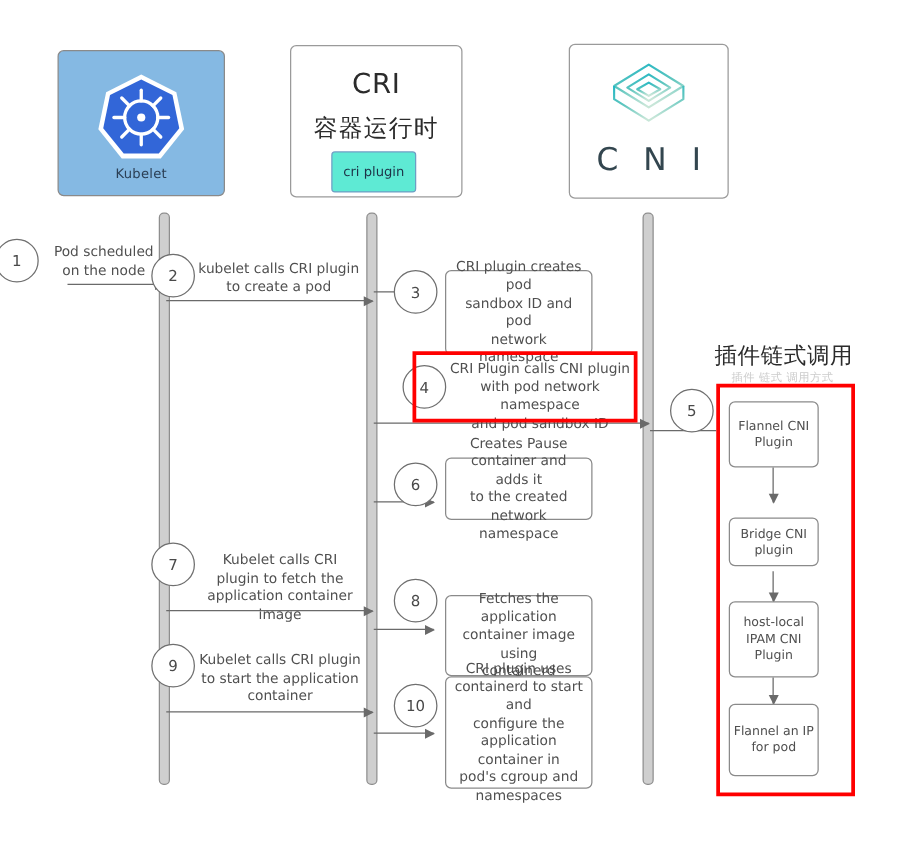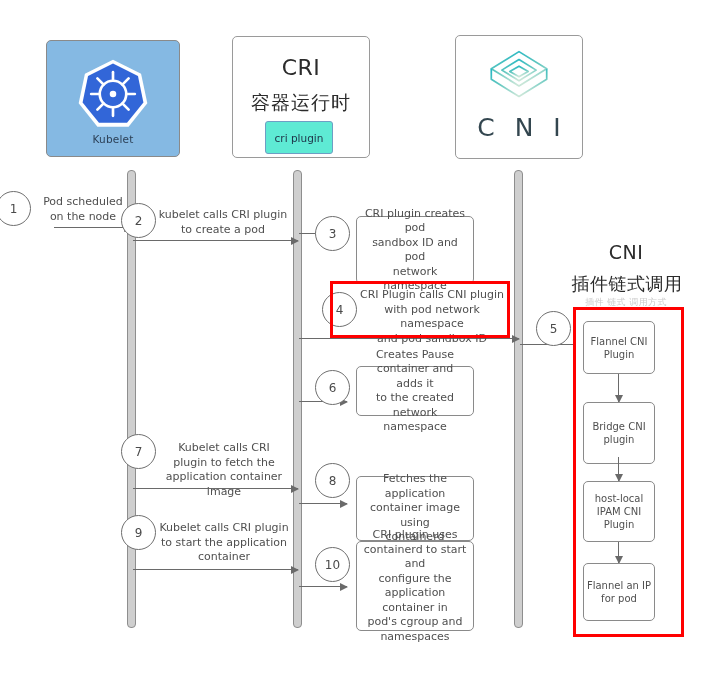--- a/index.html
+++ b/index.html
@@ -308,30 +308,29 @@
   <div class="redbox redbox-step4"></div>
   <div class="step" style="left:322px;top:292px;">4</div>
   <div class="alabel" style="left:352px;top:288px;width:160px;white-space:pre-line;">CRI Plugin calls CNI plugin
 with pod network namespace
 and pod sandbox ID</div>
   <div class="arrow" style="left:299px;top:338px;width:220px;"></div>
 
   <div class="step" style="left:536px;top:311px;">5</div>
   <div class="arrow" style="left:520px;top:344px;width:62px;"></div>
 
-  <div class="chain-title">CNI</div>
   <div class="chain-sub">插件链式调用</div>
   <div class="chain-ghost">插件 链式 调用方式</div>
   <div class="chain-panel"></div>
 
   <div class="chain-box" style="top:321px;height:53px;white-space:pre-line;">Flannel CNI
 Plugin</div>
   <div class="vconn" style="top:374px;height:28px;"></div>
 
-  <div class="chain-box" style="top:402px;height:62px;white-space:pre-line;">Bridge CNI
+  <div class="chain-box" style="top:414px;height:39px;white-space:pre-line;">Bridge CNI
 plugin</div>
   <div class="vconn" style="top:457px;height:24px;"></div>
 
   <div class="chain-box" style="top:481px;height:61px;white-space:pre-line;">host-local
 IPAM CNI
 Plugin</div>
   <div class="vconn" style="top:542px;height:21px;"></div>
 
   <div class="chain-box" style="top:563px;height:58px;white-space:pre-line;">Flannel an IP
 for pod</div>

